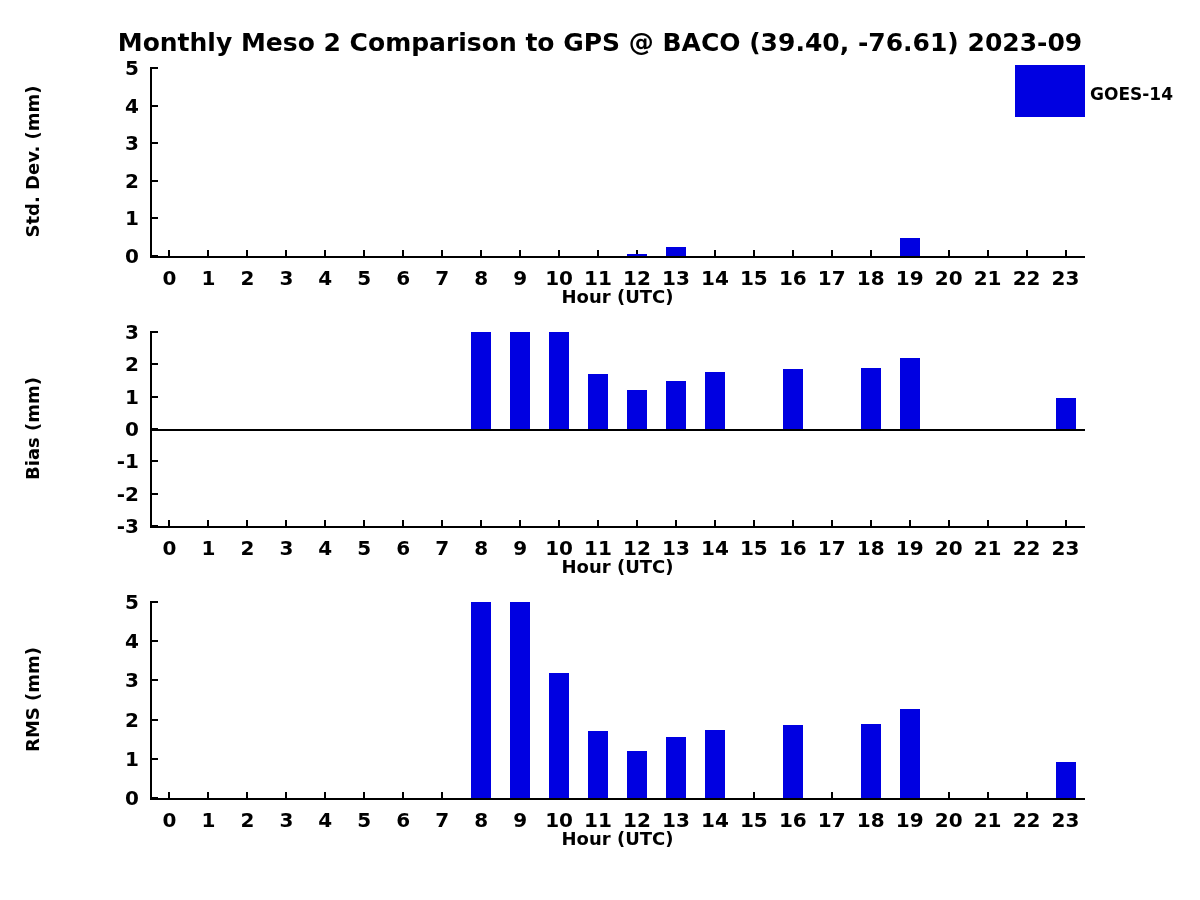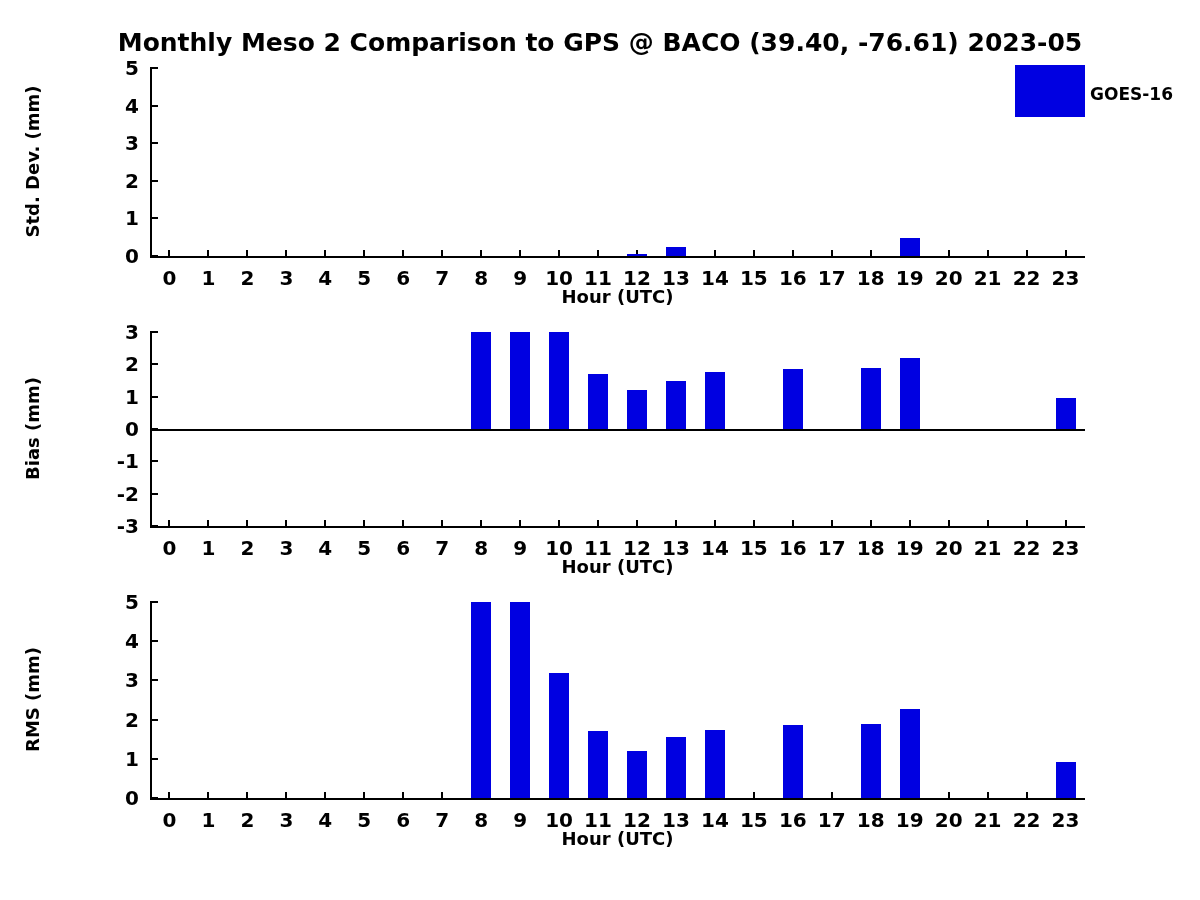--- a/index.html
+++ b/index.html
@@ -128,21 +128,21 @@
     font-weight: bold;
     color: #000;
     white-space: nowrap;
   }
 </style>
 </head>
 <body>
 
 <div id="figure">
 
-  <div class="fig-title">Monthly Meso 2 Comparison to GPS @ BACO (39.40, -76.61) 2023-05</div>
+  <div class="fig-title">Monthly Meso 2 Comparison to GPS @ BACO (39.40, -76.61) 2023-09</div>
 
   <div class="panel" id="panel0" style="top:68px; height:190px;">
     <div class="plot-area" id="plot0" style="height:190px;">
       <div class="axis-left"></div>
       <div class="axis-bottom" style="top:188px;"></div>
     <div class="ytick-mark" style="top: 0px;"></div>
         <div class="ytick" style="top: 0px;">5</div>
         <div class="ytick-mark" style="top: 37.6px;"></div>
         <div class="ytick" style="top: 37.6px;">4</div>
         <div class="ytick-mark" style="top: 75.2px;"></div>
@@ -201,21 +201,21 @@
         <div class="xtick-label" style="left: 876.562px; top: 198px;">22</div>
         <div class="xtick-mark" style="left: 914.521px; top: 182px;"></div>
         <div class="xtick-label" style="left: 915.521px; top: 198px;">23</div>
         <div class="bar" style="left: 476.979px; top: 186.496px; width: 20px; height: 2px; background: rgb(0, 0, 225);"></div>
         <div class="bar" style="left: 515.938px; top: 178.6px; width: 20px; height: 9.4px; background: rgb(0, 0, 225);"></div>
         <div class="bar" style="left: 749.688px; top: 170.328px; width: 20px; height: 17.672px; background: rgb(0, 0, 225);"></div>
       </div>
     <div class="ylabel" id="ylabel0" style="left: -194px; top: 83px; transform: rotate(-90deg);">Std. Dev. (mm)</div>
     <div class="xlabel" id="xlabel0" style="top:218px;">Hour (UTC)</div>
     <div class="legend-swatch" style="left:865px; top:-3px; width:68px; height:50px;"></div>
-    <div class="legend-label" style="left:940px; top:16px;">GOES-16</div>
+    <div class="legend-label" style="left:940px; top:16px;">GOES-14</div>
   </div>
 
   <div class="panel" id="panel1" style="top:332px; height:196px;">
     <div class="plot-area" id="plot1" style="height:196px;">
       <div class="axis-left"></div>
       <div class="axis-bottom" style="top:194px;"></div>
       <div class="zero-line" style="top:97px;"></div>
     <div class="ytick-mark" style="top: 0px;"></div>
         <div class="ytick" style="top: 0px;">3</div>
         <div class="ytick-mark" style="top: 32.3333px;"></div>

